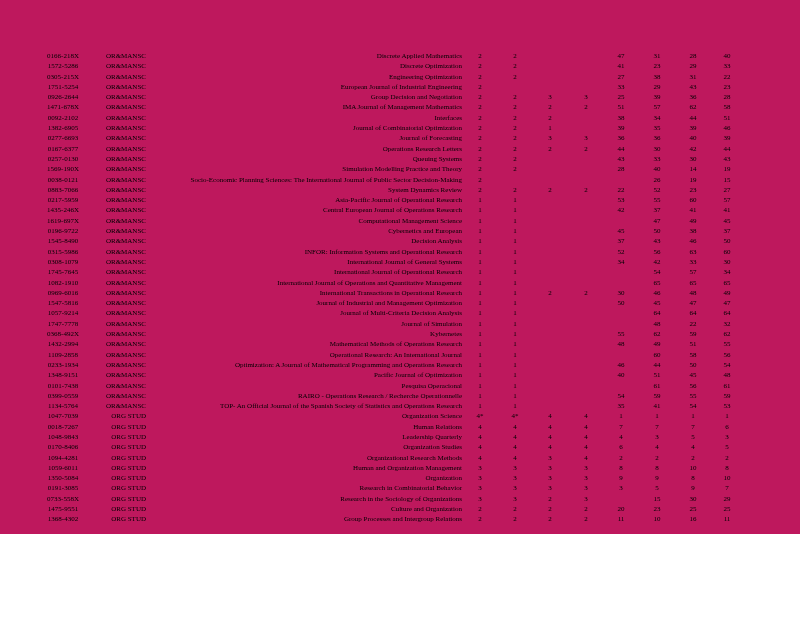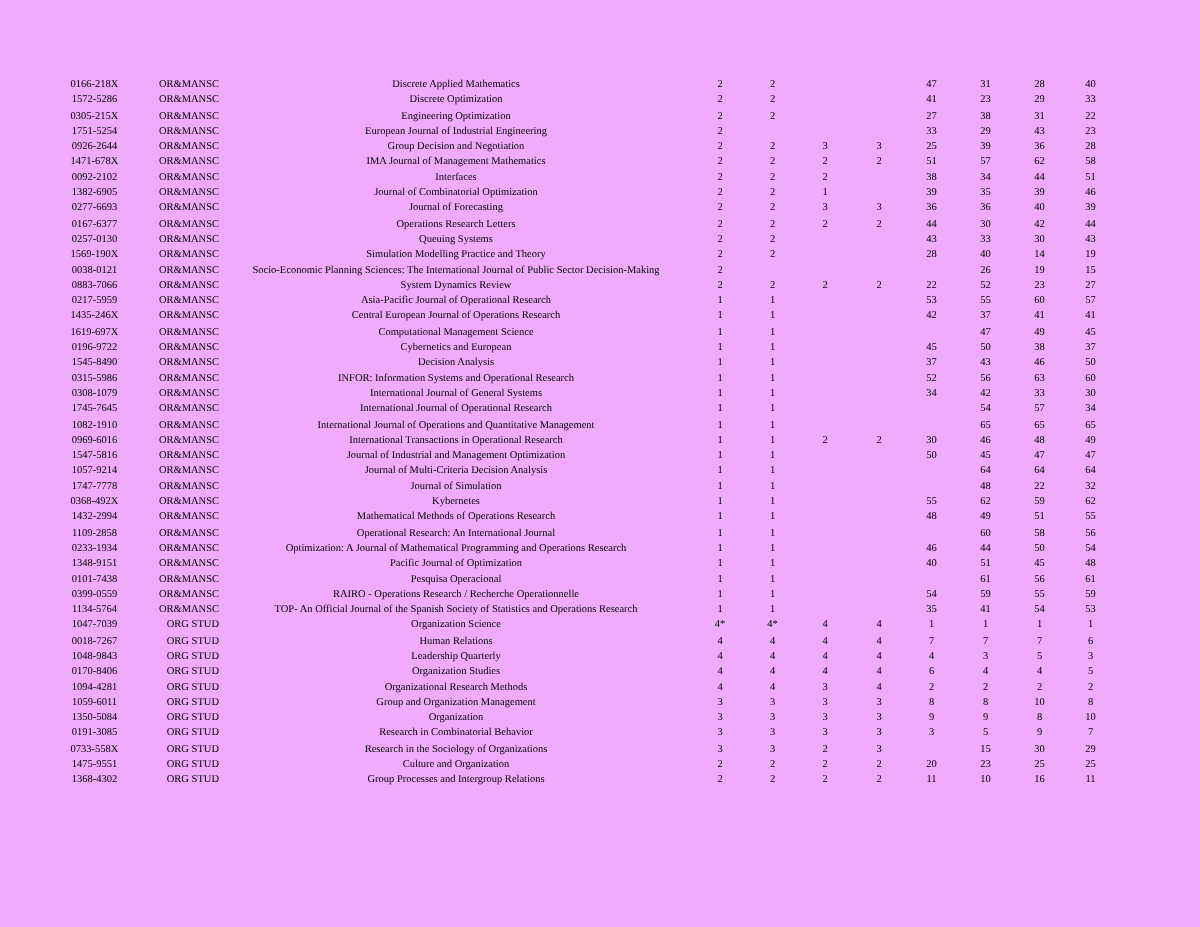--- a/index.html
+++ b/index.html
@@ -3,22 +3,22 @@
 <meta charset="utf-8">
 <style>
   html, body {
     margin: 0;
     padding: 0;
     background: #ffffff;
   }
   .page {
     position: relative;
     width: 800px;
-    height: 618px;
-    background: #f0abfc;
+    height: 534px;
+    background: #be185d;
     font-family: "Liberation Serif", "DejaVu Serif", serif;
     color: #000000;
     overflow: hidden;
   }
   table.journal-table {
     position: absolute;
     left: 38px;
     top: 51px;
     width: 706px;
     border-collapse: collapse;
@@ -27,21 +27,21 @@
   table.journal-table td {
     font-size: 7px;
     line-height: 10.3px;
     height: 10.3px;
     padding: 0;
     white-space: nowrap;
     color: #000000;
   }
   td.issn  { text-align: center; }
   td.field { text-align: right; }
-  td.title { text-align: center; overflow: visible; }
+  td.title { text-align: right; overflow: visible; }
   td.num   { text-align: center; }
 </style>
 </head>
 <body>
 
 <div class="page">
   <table class="journal-table">
     <colgroup>
       <col style="width:50px">
       <col style="width:58px">
@@ -572,21 +572,21 @@
           <td class="num">3</td>
           <td class="num">4</td>
           <td class="num">2</td>
           <td class="num">2</td>
           <td class="num">2</td>
           <td class="num">2</td>
         </tr>
         <tr>
           <td class="issn">1059-6011</td>
           <td class="field">ORG STUD</td>
-          <td class="title">Group and Organization Management</td>
+          <td class="title">Human and Organization Management</td>
           <td class="num">3</td>
           <td class="num">3</td>
           <td class="num">3</td>
           <td class="num">3</td>
           <td class="num">8</td>
           <td class="num">8</td>
           <td class="num">10</td>
           <td class="num">8</td>
         </tr>
         <tr>

